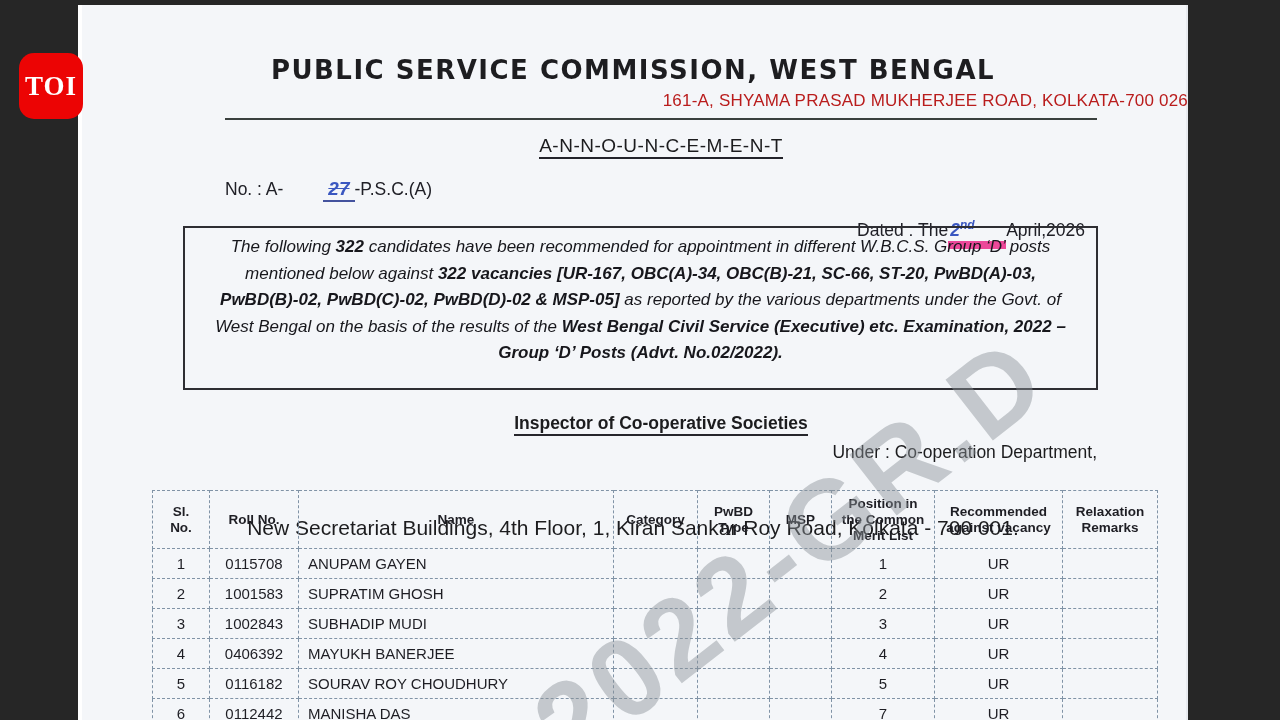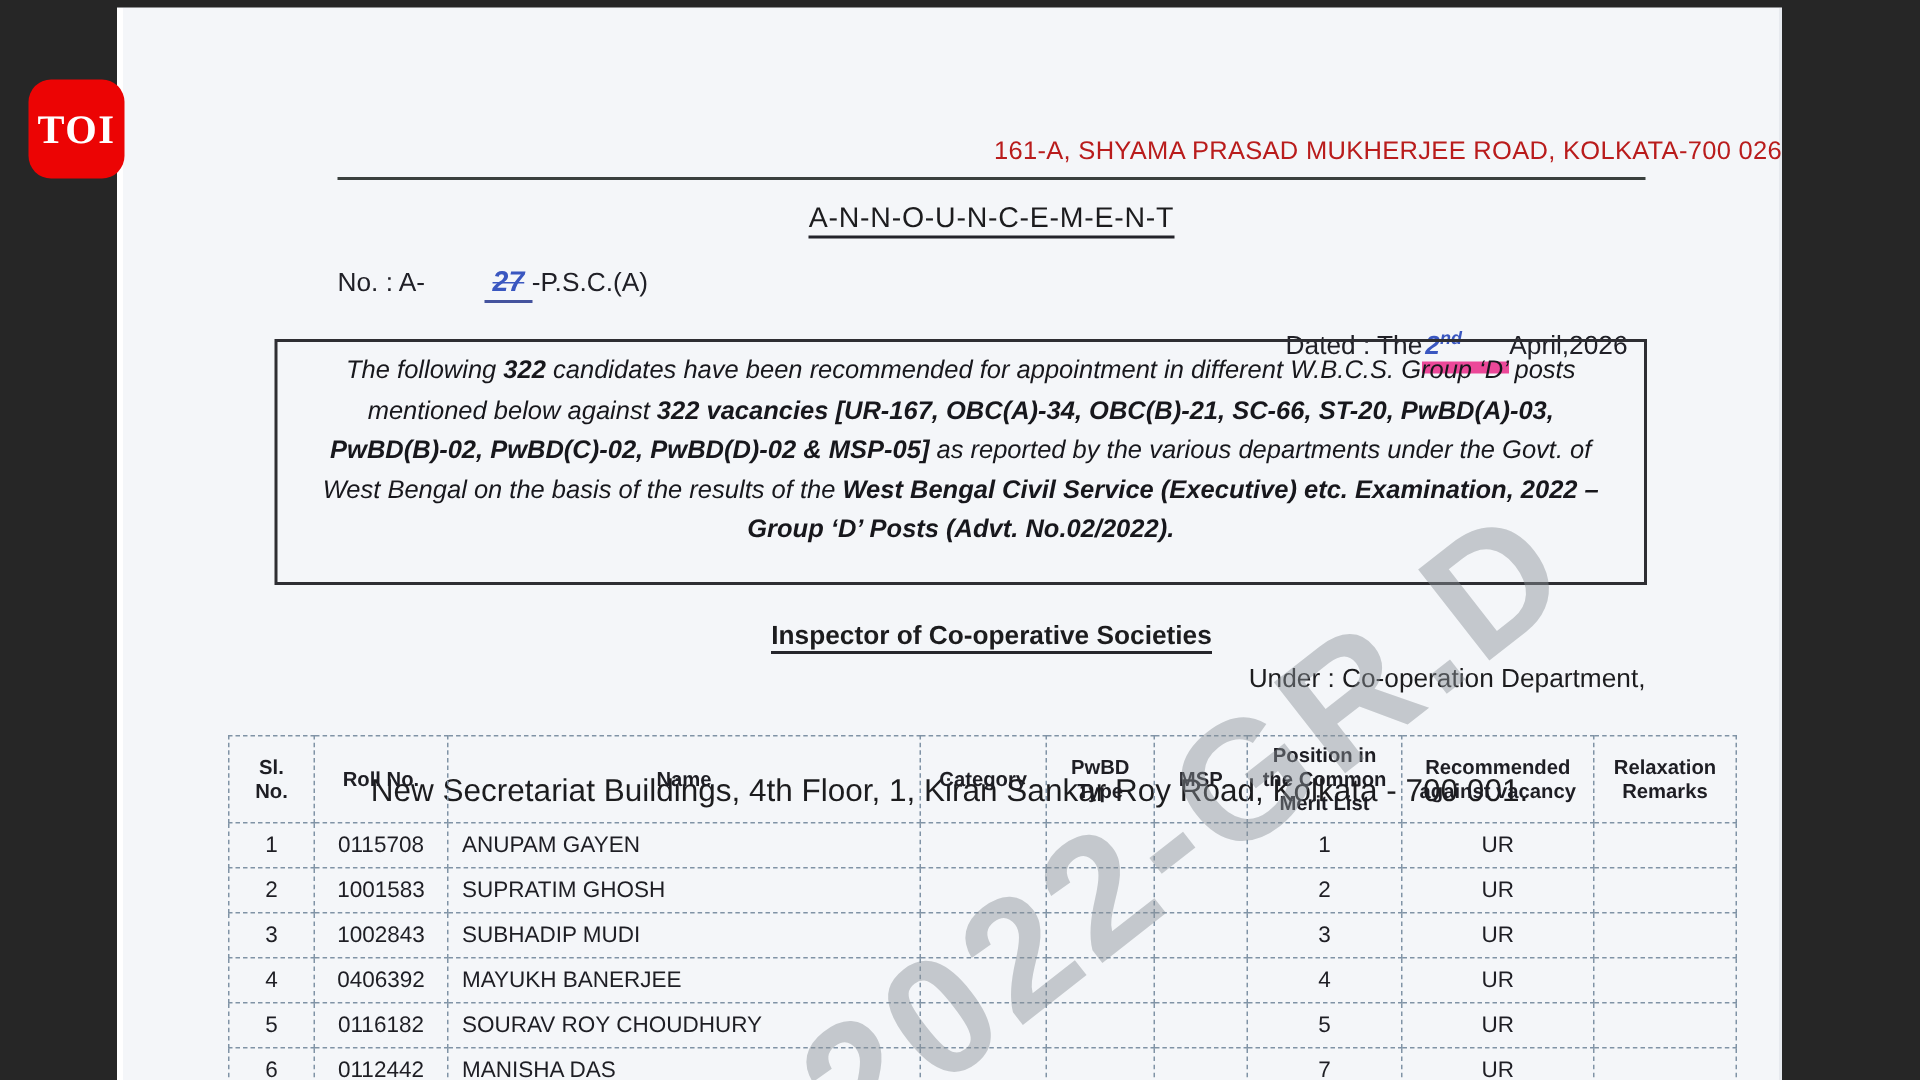--- a/index.html
+++ b/index.html
@@ -91,20 +91,21 @@
 </style>
 </head>
 <body>
 
 <div class="toi-badge">
   <span>TOI</span>
 </div>
 
 <div class="paper">
 
+  <div class="org-title">PUBLIC SERVICE COMMISSION, WEST BENGAL</div>
   <div class="org-address">161-A, SHYAMA PRASAD MUKHERJEE ROAD, KOLKATA-700 026</div>
   <div class="header-rule"></div>
 
   <div class="announcement">
     <span>A-N-N-O-U-N-C-E-M-E-N-T</span>
   </div>
 
   <div class="ref-date-row">
     <div class="ref-no">
       <span>No. : A-</span><span class="ink num">27</span><span>-P.S.C.(A)</span>

